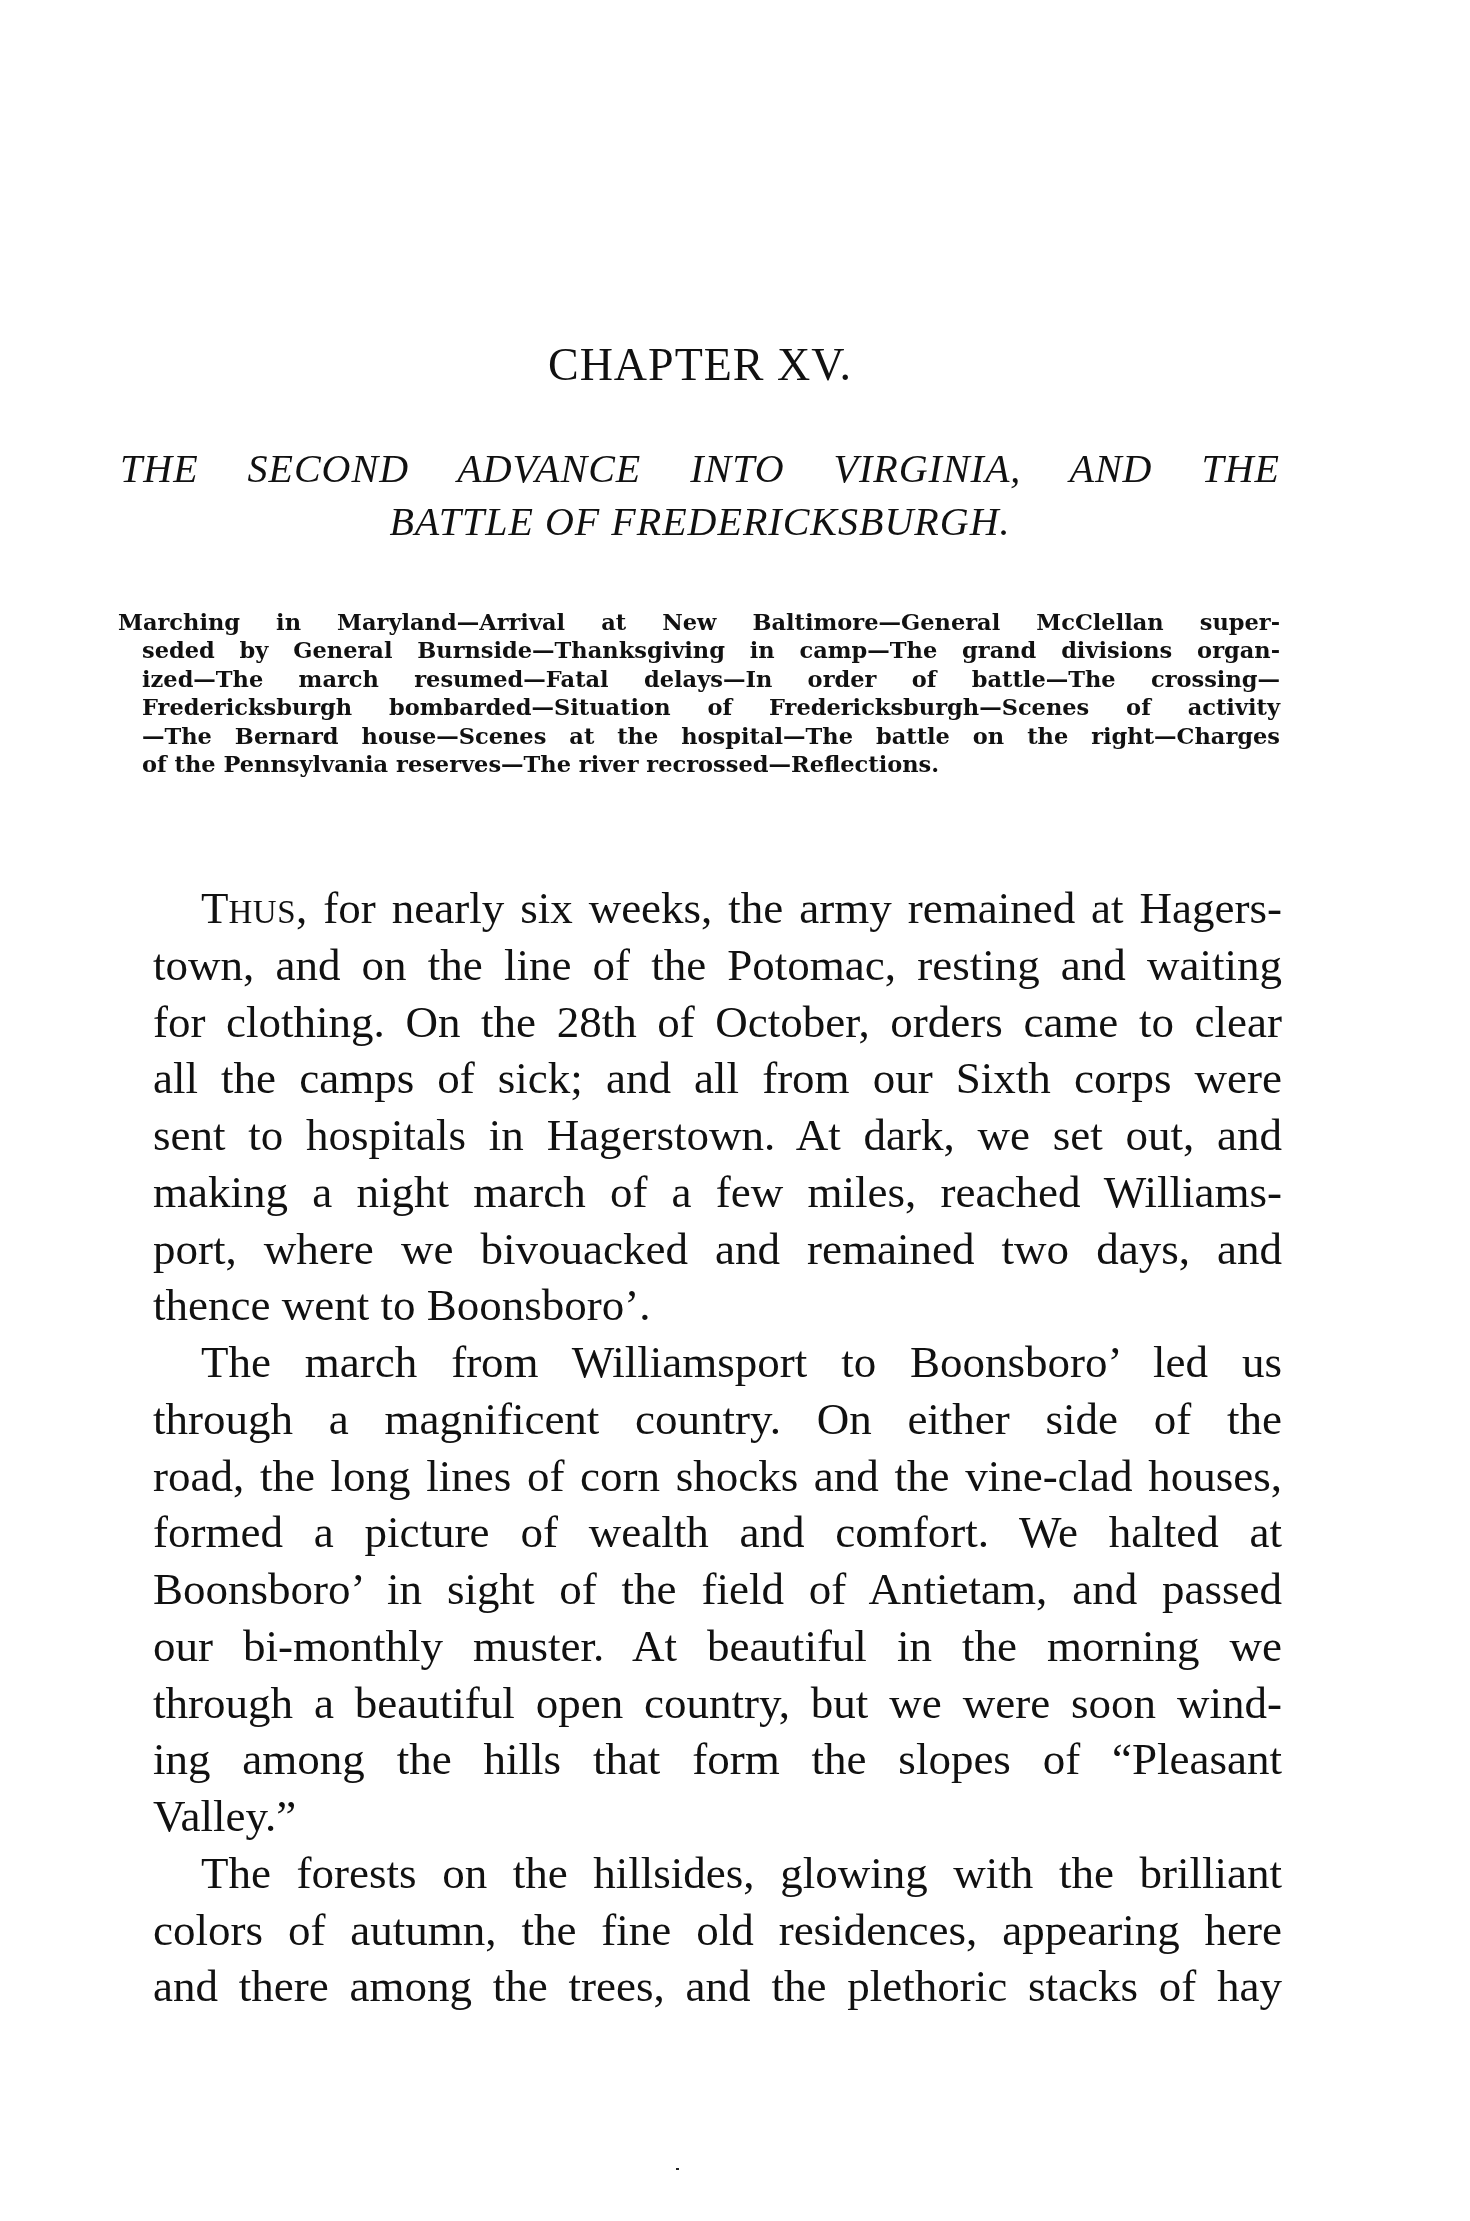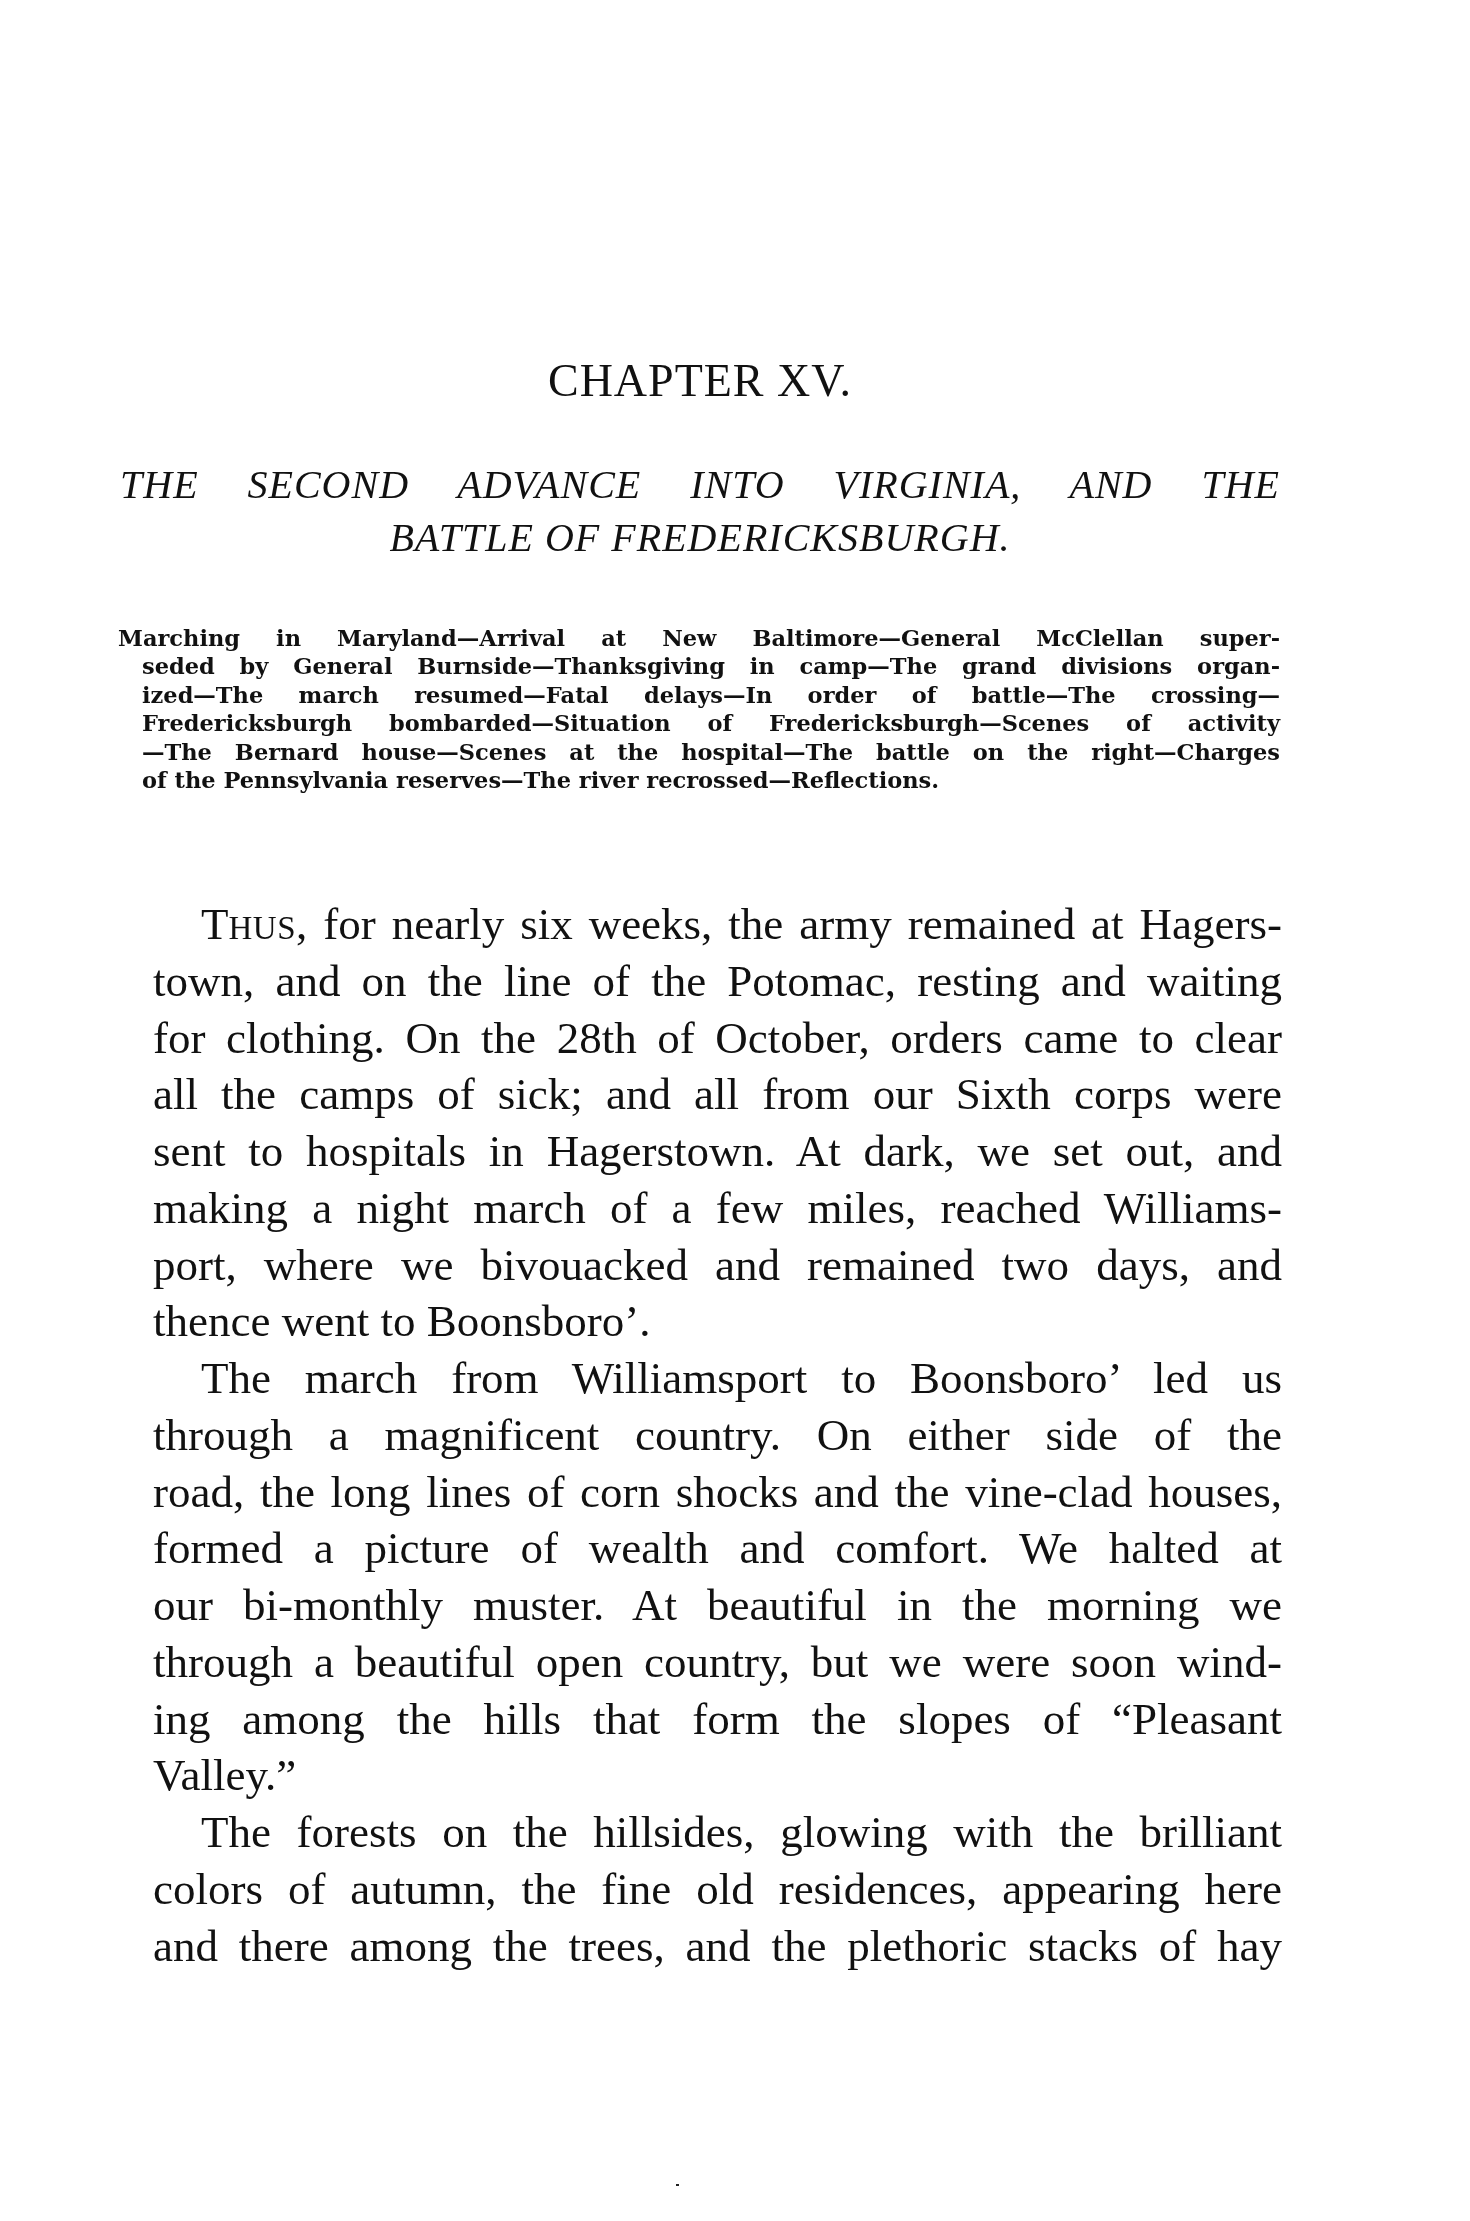--- a/index.html
+++ b/index.html
@@ -1,17 +1,17 @@
 <!DOCTYPE html>
 <html><head>
 <meta charset="utf-8">
 <style>
   html, body { margin: 0; padding: 0; background: #ffffff; }
   body { width: 1470px; height: 2221px; position: relative; overflow: hidden; color: #111111; font-family: "Liberation Serif", "DejaVu Serif", serif; }
-  .page { position: absolute; left: 0; top: 16px; width: 1470px; height: 1589px; }
+  .page { position: absolute; left: 0; top: 0; width: 1470px; height: 1589px; }
   .chapter-number { position: absolute; left: 0; width: 1400px; top: 340px; text-align: center; font-size: 46px; line-height: 50px; letter-spacing: 1px; }
   .title { position: absolute; left: 120px; width: 1160px; font-style: italic; font-size: 40px; line-height: 50px; letter-spacing: 1px; }
   .title .ln { display: block; height: 53px; white-space: nowrap; font-family: Liberation Serif, serif; }
   .title .ln.j { text-align: justify; text-align-last: justify; }
   .title .ln.c { text-align: center; }
   .summary { position: absolute; left: 118px; width: 1162px; top: 608px; font-family: "DejaVu Serif", serif; font-weight: bold; font-size: 22.5px; }
   .summary .ln { display: block; height: 28.4px; line-height: 28.4px; white-space: nowrap; text-align: justify; text-align-last: justify; padding-left: 24px; }
   .summary .ln.first { padding-left: 0; }
   .summary .ln.last { text-align-last: left; }
   .body { position: absolute; left: 116px; width: 1166px; top: 880px; font-size: 45px; }
@@ -50,20 +50,21 @@
     <span class="ln">all the camps of sick; and all from our Sixth corps were</span>
     <span class="ln">sent to hospitals in Hagerstown.  At dark, we set out, and</span>
     <span class="ln">making a night march of a few miles, reached Williams-</span>
     <span class="ln">port, where we bivouacked and remained two days, and</span>
     <span class="ln last">thence went to Boonsboro’.</span>
 
     <span class="ln indent">The march from Williamsport to Boonsboro’ led us</span>
     <span class="ln">through a magnificent country.  On either side of the</span>
     <span class="ln">road, the long lines of corn shocks and the vine-clad houses,</span>
     <span class="ln">formed a picture of wealth and comfort.  We halted at</span>
+    <span class="ln">Boonsboro’ in sight of the field of Antietam, and passed</span>
     <span class="ln">our bi-monthly muster.  At beautiful in the morning we</span>
     <span class="ln">through a beautiful open country, but we were soon wind-</span>
     <span class="ln">ing among the hills that form the slopes of “Pleasant</span>
     <span class="ln last">Valley.”</span>
 
     <span class="ln indent">The forests on the hillsides, glowing with the brilliant</span>
     <span class="ln">colors of autumn, the fine old residences, appearing here</span>
     <span class="ln">and there among the trees, and the plethoric stacks of hay</span>
   </div>
 

